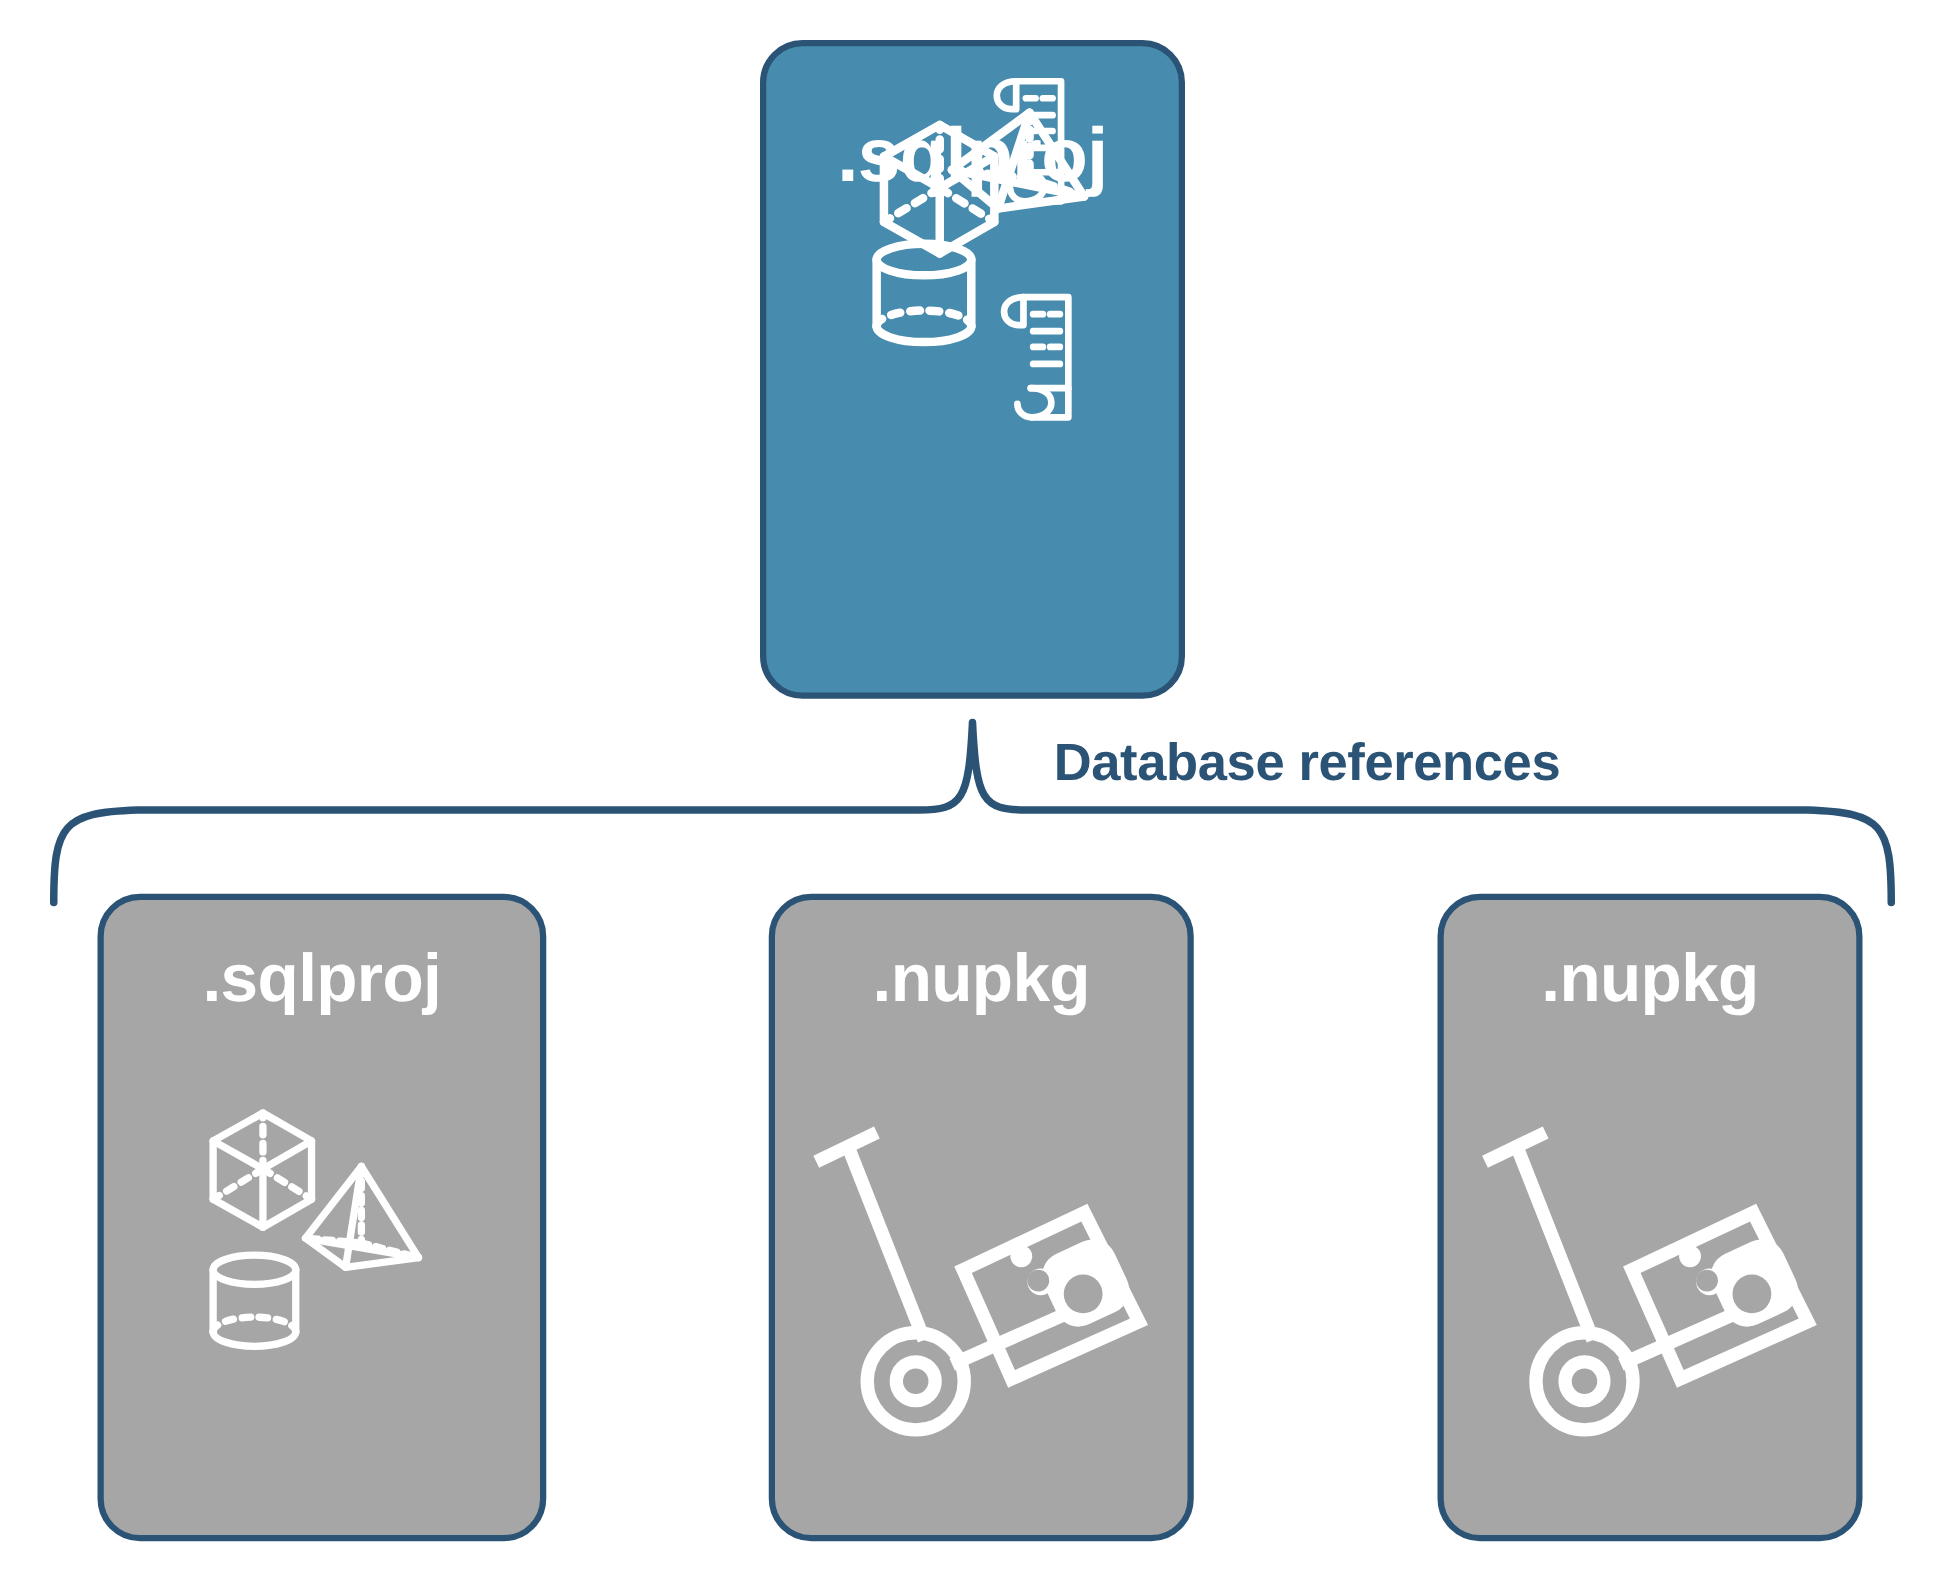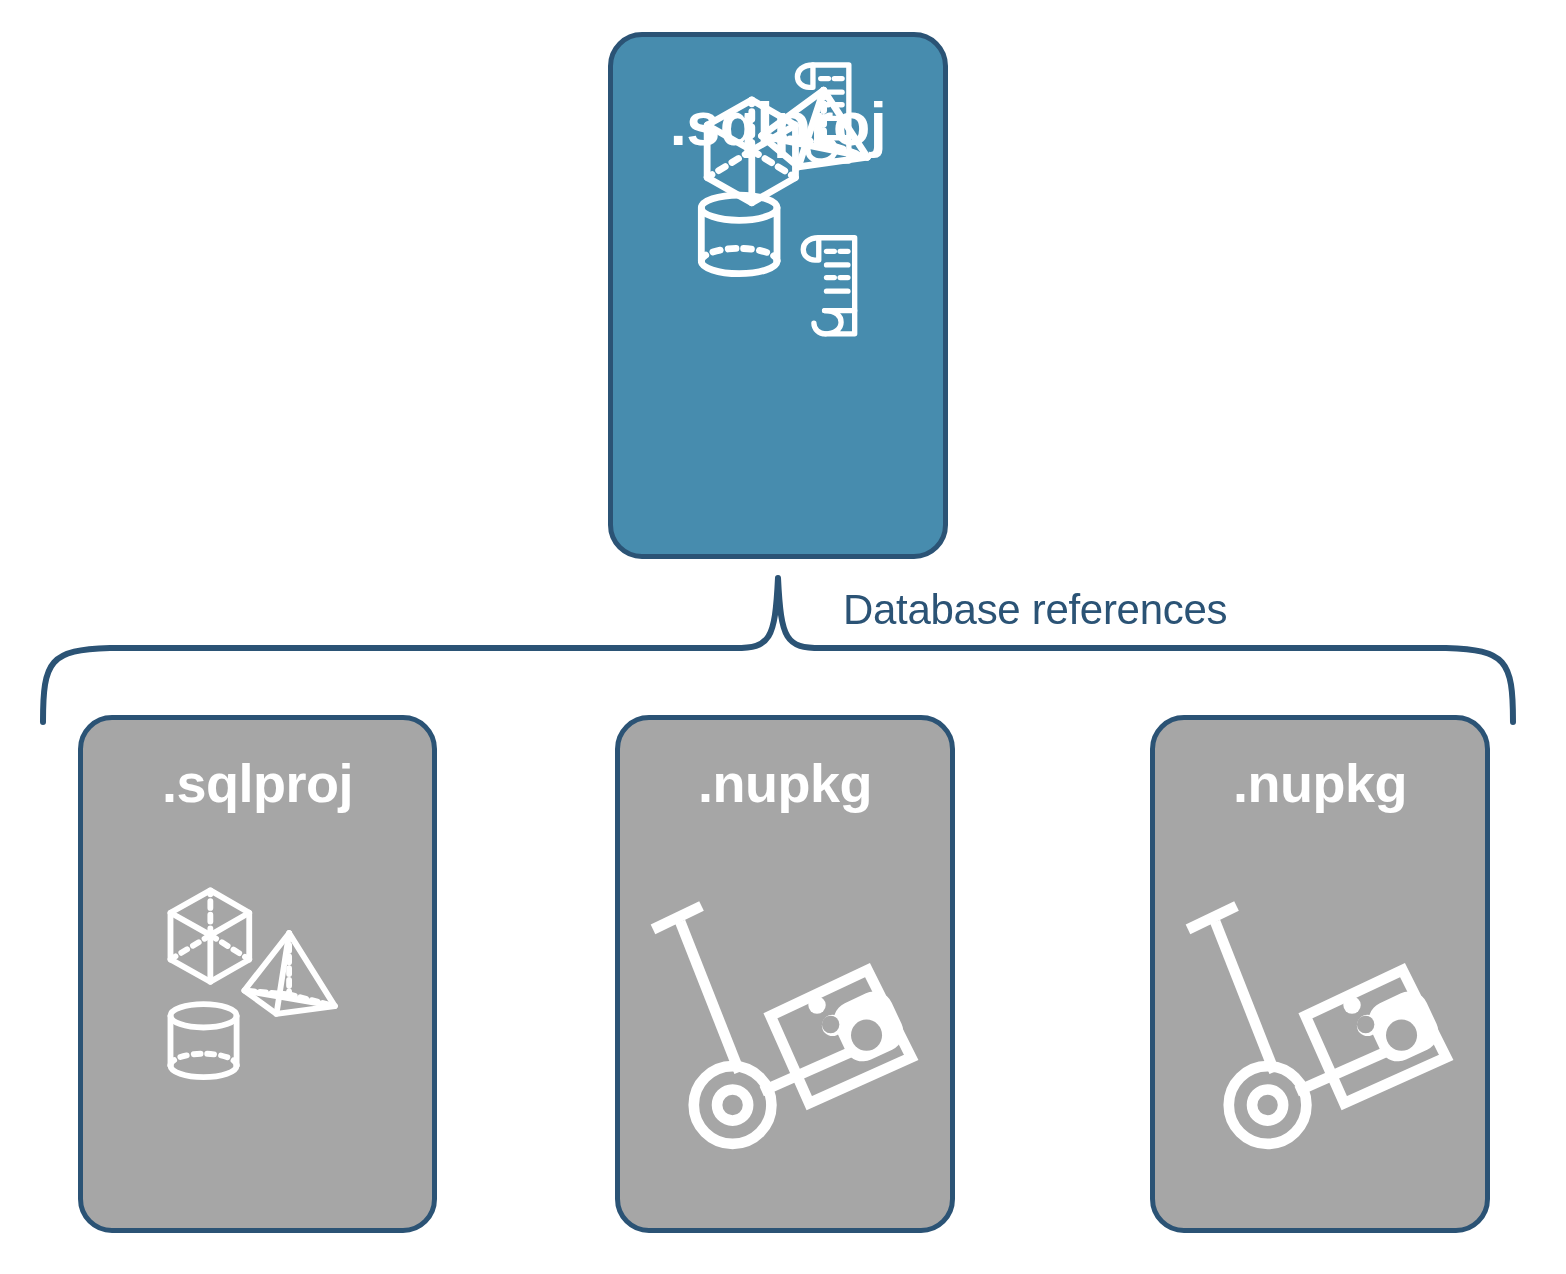--- a/index.html
+++ b/index.html
@@ -54,21 +54,21 @@
     width: 1566px;
     height: 1274px;
     pointer-events: none;
   }
 
   .bracket-label {
     position: absolute;
     left: 843px;
     top: 586px;
     font-size: 42px;
-    font-weight: normal;
+    font-weight: bold;
     color: #2b5375;
     white-space: nowrap;
     letter-spacing: -0.3px;
     font-family: "Liberation Sans", sans-serif;
   }
 </style>
 </head>
 <body>
 
 <div id="canvas">

